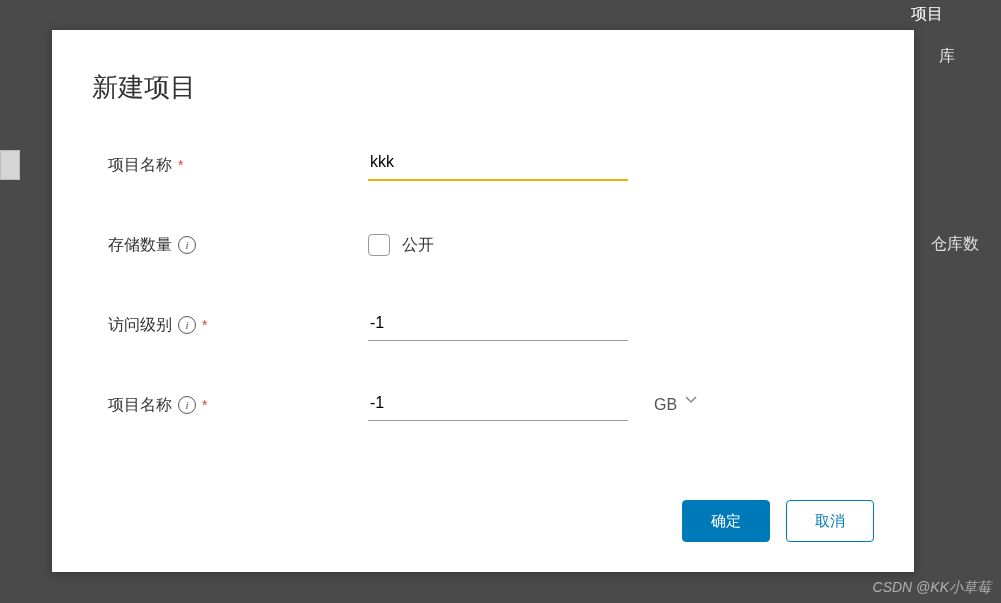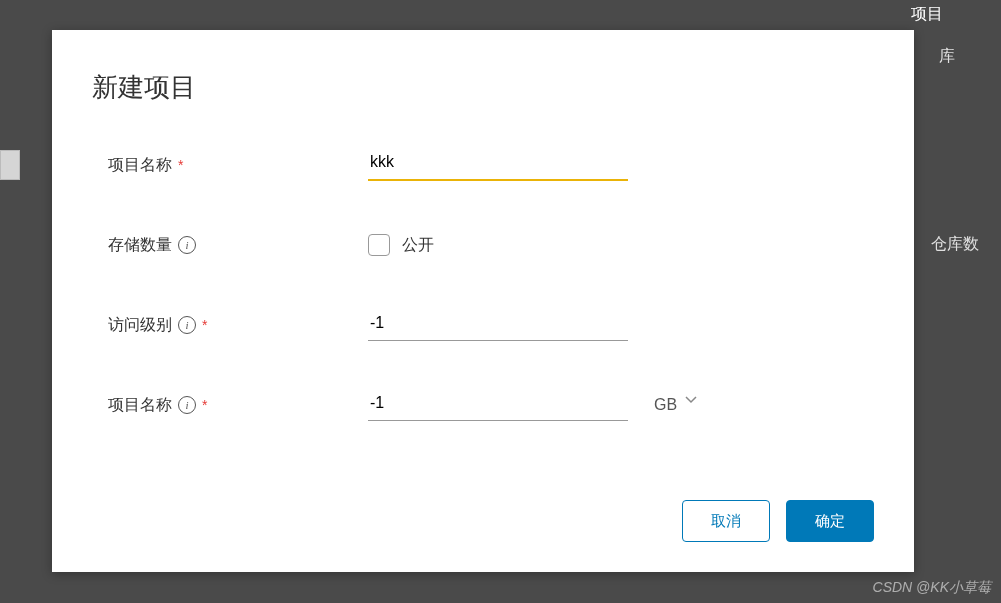--- a/index.html
+++ b/index.html
@@ -254,18 +254,18 @@
                 <path d="M1 1 L6 6 L11 1" stroke="#888" stroke-width="1.5" fill="none"></path>
               </svg>
           </span>
         </div>
       </div>
     </div>
 
   </div>
 
   <div class="modal-footer">
+    <button class="btn btn-primary">确定</button>
     <button class="btn btn-secondary">取消</button>
-    <button class="btn btn-primary">确定</button>
   </div>
 </div>
 
 <div class="watermark">CSDN @KK小草莓</div>
 
 </body></html>

